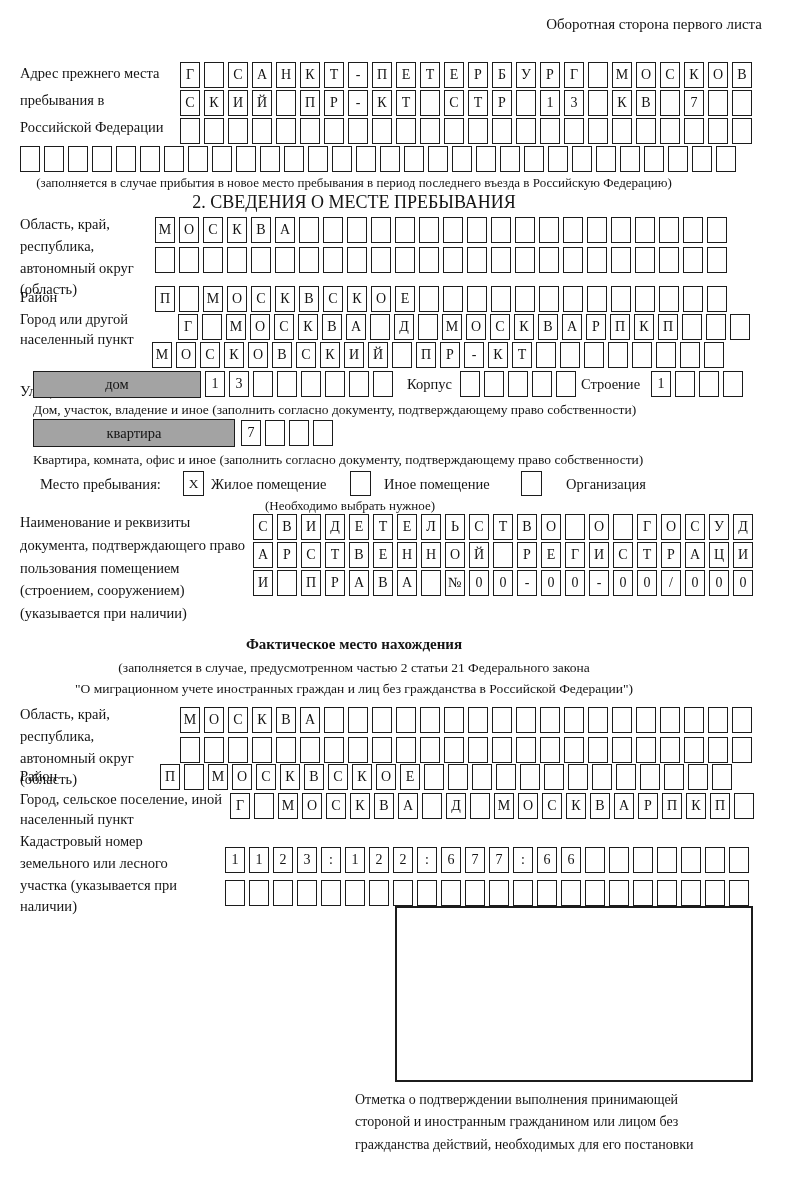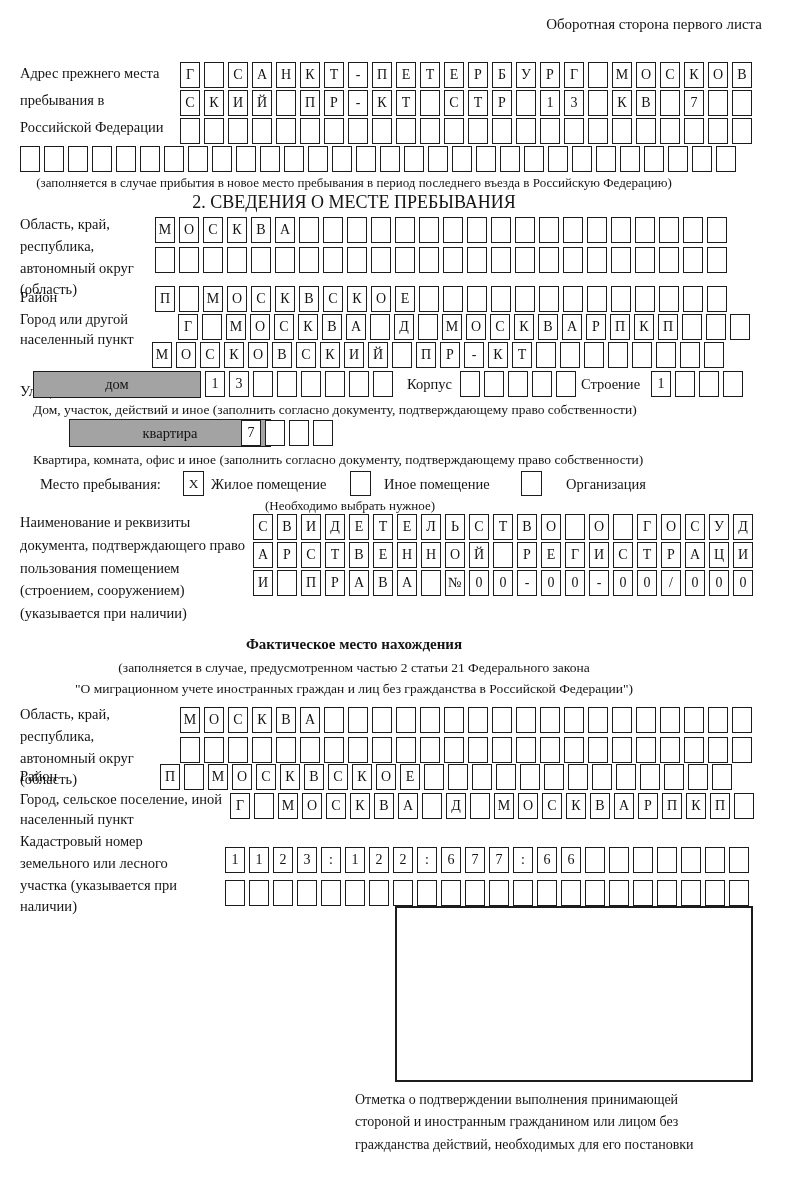--- a/index.html
+++ b/index.html
@@ -310,23 +310,23 @@
     <span class="cell"></span>
     <span class="cell"></span>
   </div>
 <div class="abs lbl" style="left:581px; top:374px;">Строение</div>
 <div class="cellrow" style="left:651px; top:371px;">
     <span class="cell">1</span>
     <span class="cell"></span>
     <span class="cell"></span>
     <span class="cell"></span>
   </div>
-<div class="abs cap2" style="left:33px; top:402px;">Дом, участок, действий и иное (заполнить согласно документу, подтверждающему право собственности)</div>
-
-<div class="abs wbox" style="left:33px; top:419px; width:202px; height:28px;margin-left:36px;">квартира</div>
+<div class="abs cap2" style="left:33px; top:402px;">Дом, участок, владение и иное (заполнить согласно документу, подтверждающему право собственности)</div>
+
+<div class="abs wbox" style="left:33px; top:419px; width:202px; height:28px;">квартира</div>
 <div class="cellrow" style="left:241px; top:420px;">
     <span class="cell">7</span>
     <span class="cell"></span>
     <span class="cell"></span>
     <span class="cell"></span>
   </div>
 <div class="abs cap2" style="left:33px; top:452px;">Квартира, комната, офис и иное (заполнить согласно документу, подтверждающему право собственности)</div>
 
 <div class="abs lbl" style="left:40px; top:474px;">Место пребывания:</div>
 <div class="chk" style="left:183px; top:471px;">X</div>

